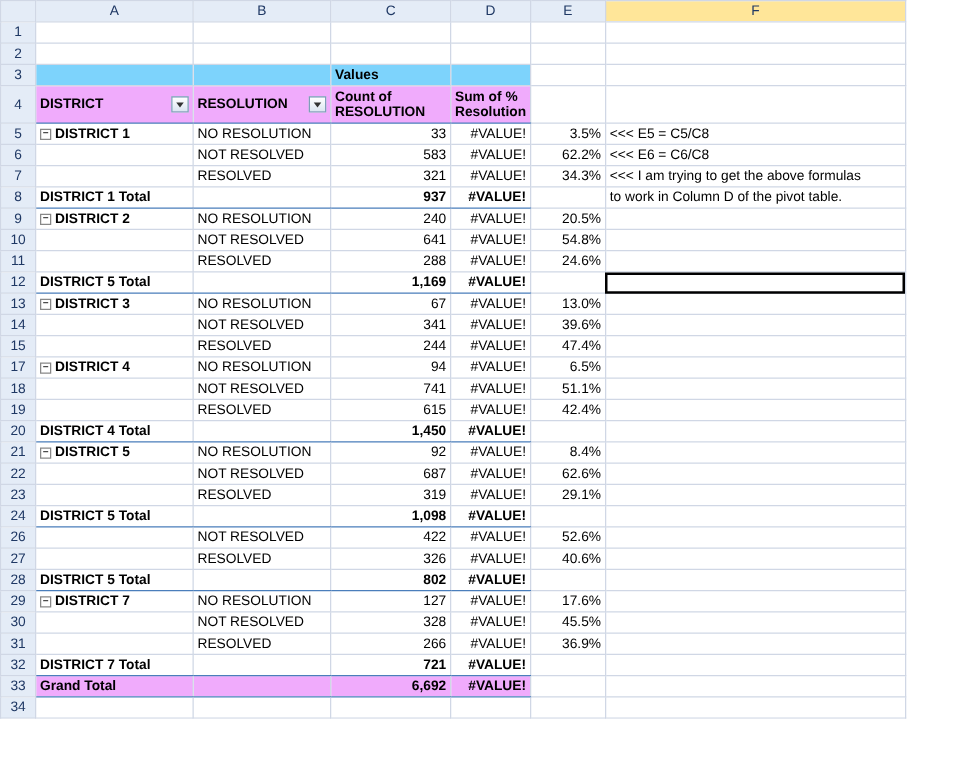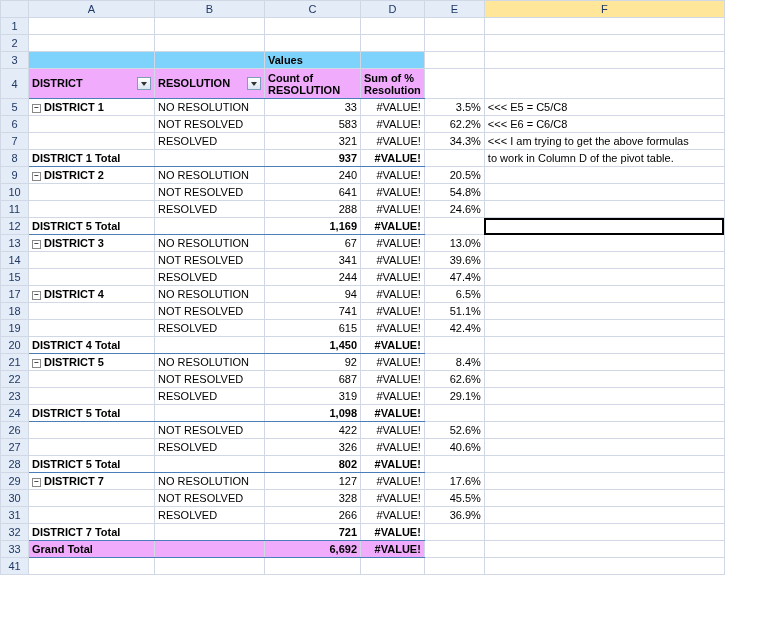--- a/index.html
+++ b/index.html
@@ -366,21 +366,21 @@
       <tr>
         <th class="rowhead">33</th>
         <td class="pivot-subheader bold left border-top-dark border-bottom-dark">Grand Total</td>
         <td class="pivot-subheader border-top-dark border-bottom-dark"></td>
         <td class="pivot-subheader bold right border-top-dark border-bottom-dark">6,692</td>
         <td class="pivot-subheader bold right border-top-dark border-bottom-dark">#VALUE!</td>
         <td></td>
         <td></td>
       </tr>
       <tr>
-        <th class="rowhead">41</th>
+        <th class="rowhead">34</th>
         <td></td>
         <td></td>
         <td></td>
         <td></td>
         <td></td>
         <td></td>
       </tr>
     </tbody>
 </table>
 

